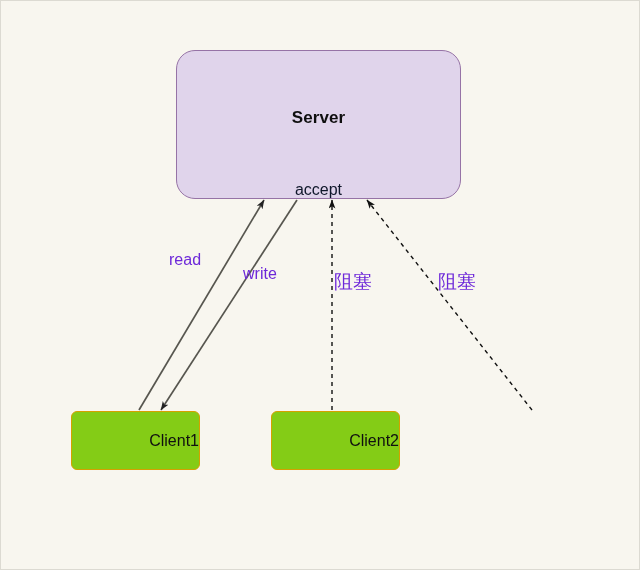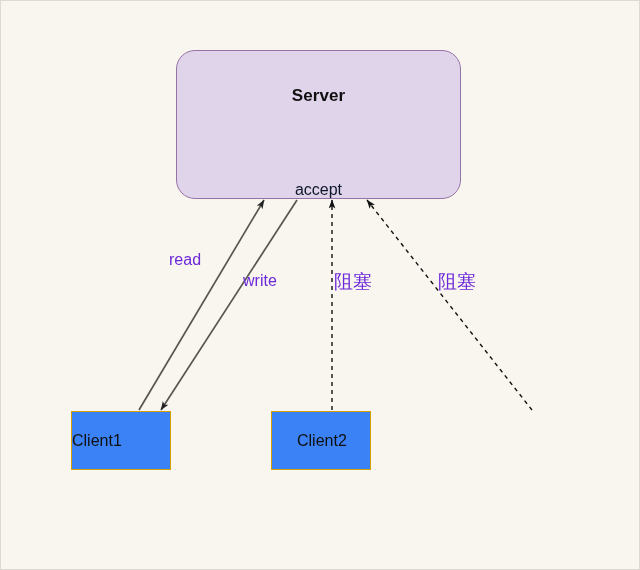--- a/index.html
+++ b/index.html
@@ -25,21 +25,21 @@
     width: 640px;
     height: 570px;
     pointer-events: none;
   }
 
   .node {
     position: absolute;
     box-sizing: border-box;
     display: flex;
     align-items: center;
-    justify-content: space-between;
+    justify-content: flex-end;
   }
 
   .server-node {
     left: 175px;
     top: 49px;
     width: 285px;
     height: 149px;
     background: #e0d4eb;
     border: 1.6px solid #9673a6;
     border-radius: 19px;
@@ -56,25 +56,25 @@
   .server-sub {
     font-size: 16px;
     font-weight: normal;
     color: #0f172a;
     line-height: 1;
     margin-top: 56px;
   }
 
   .client-node {
     top: 410px;
-    width: 100px;
+    width: 129px;
     height: 59px;
-    background: #3b82f6;
+    background: #84cc16;
     border: 1.6px solid #d6a000;
-    border-radius: 0;
+    border-radius: 6px;
   }
   .client-label {
     font-size: 16px;
     color: #101010;
     line-height: 1;
   }
   #client1 { left: 70px; }
   #client2 { left: 270px; padding-left: 25px; }
   #client3 { left: 470px; }
 
@@ -83,21 +83,21 @@
     font-size: 16px;
     color: #6d28d9;
     line-height: 1;
     white-space: nowrap;
   }
   .edge-label.cjk {
     font-family: Liberation Sans, sans-serif;
     font-size: 19px;
   }
   #label-read  { left: 168px; top: 251px; }
-  #label-write { left: 242px; top: 272px; }
+  #label-write { left: 242px; top: 265px; }
   #label-block-1 { left: 333px; top: 271px; }
   #label-block-2 { left: 437px; top: 271px; }
 </style>
 </head>
 <body>
 
 <div id="canvas">
 
   <svg id="edges" width="640" height="570" viewBox="0 0 640 570" xmlns="http://www.w3.org/2000/svg">
     <defs>

